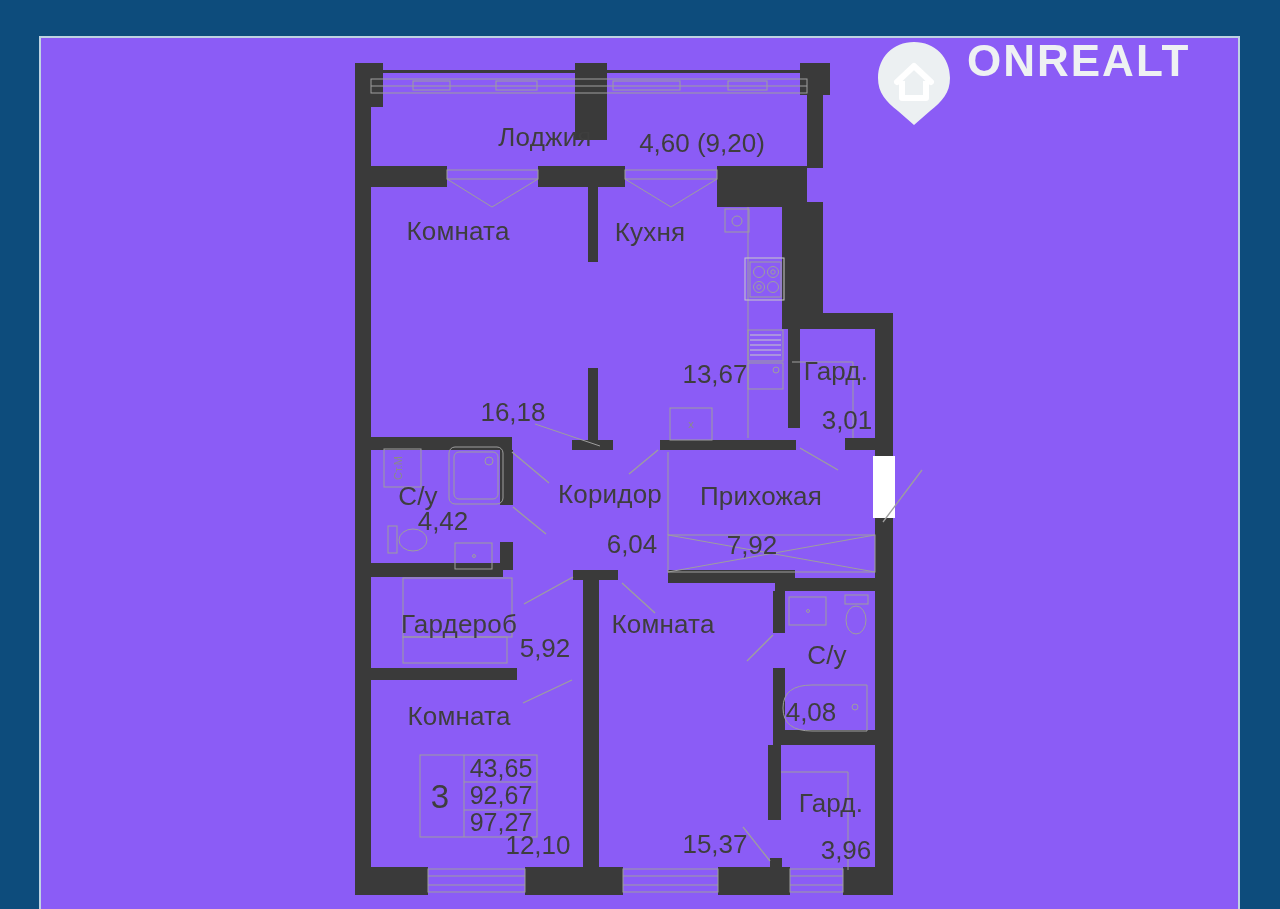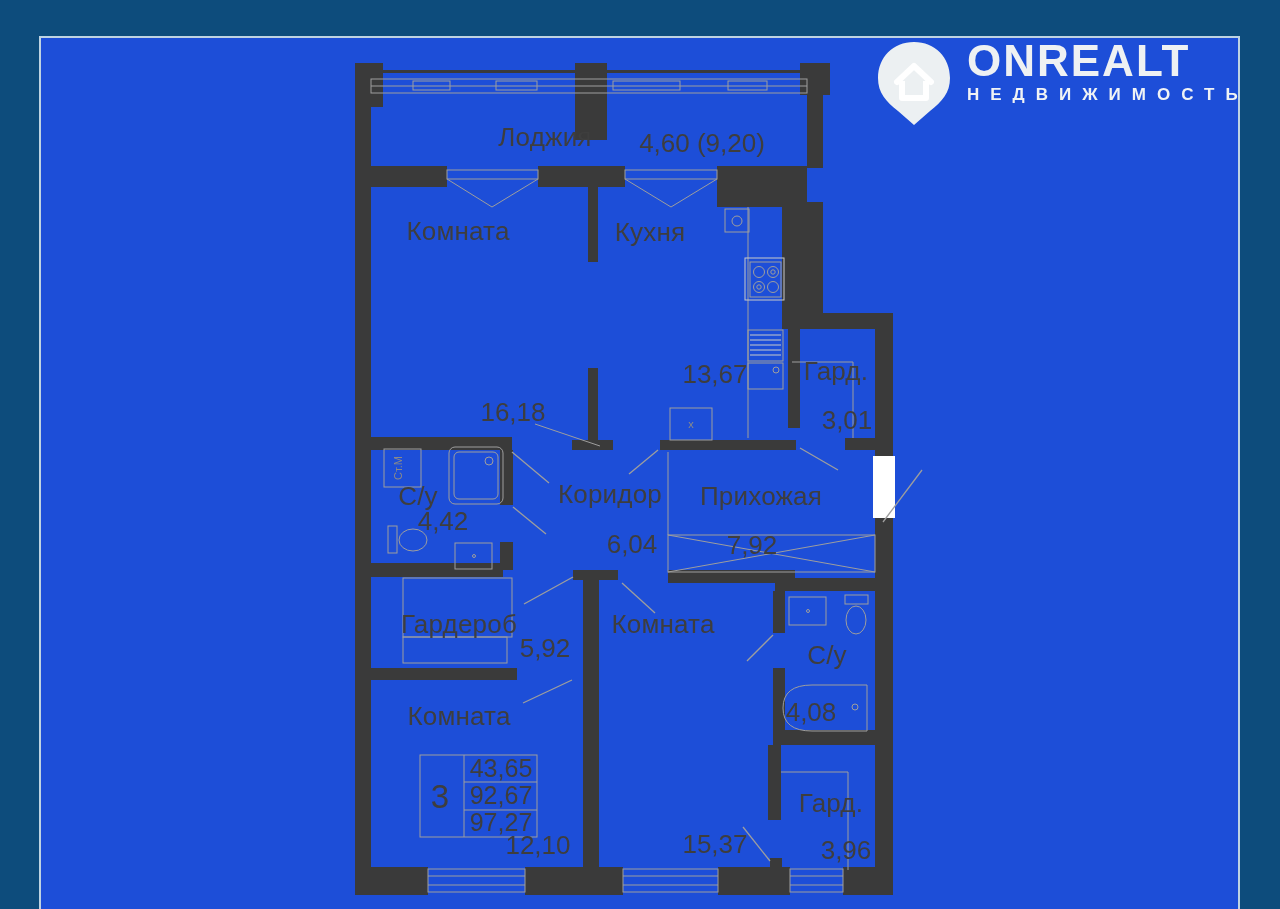--- a/index.html
+++ b/index.html
@@ -3,21 +3,21 @@
 <meta charset="utf-8">
 <style>
   html,body{margin:0;padding:0;}
   body{
     width:1280px;height:909px;position:relative;overflow:hidden;
     background:#0d4c7c;
     font-family:"Liberation Sans", sans-serif;
   }
   .panel{
     position:absolute;left:41px;top:38px;width:1197px;height:871px;
-    background:#1d4ed8;overflow:hidden;
+    background:#8b5cf6;overflow:hidden;
     box-shadow:0 0 0 2px #bed3e2;
   }
   .watermark{
     position:absolute;left:834px;top:0px;display:flex;align-items:flex-start;
   }
   .wm-icon{flex:0 0 auto;margin-top:2px;}
   .wm-text{margin-left:14px;}
   .wm-name{
     font-size:44px;font-weight:800;letter-spacing:2px;color:#eef1f3;
     line-height:46px;white-space:nowrap;
@@ -45,21 +45,20 @@
 <div class="panel">
 
   <div class="watermark">
     <svg class="wm-icon" width="78" height="88" viewBox="0 0 78 88">
       <path d="M39,2 C18,2 3,17.5 3,38 C3,53 11,61.5 23,71 L39,85 L55,71 C67,61.5 75,53 75,38 C75,17.5 60,2 39,2 Z" fill="#ecf0f2"></path>
       <path d="M22,42 L39,26 L56,42" fill="none" stroke="#ffffff" stroke-width="6" stroke-linecap="round" stroke-linejoin="round"></path>
       <path d="M27,41 L27,58 L51,58 L51,41" fill="none" stroke="#ffffff" stroke-width="6" stroke-linejoin="round"></path>
     </svg>
     <div class="wm-text">
       <div class="wm-name">ONREALT</div>
-      <div class="wm-sub">НЕДВИЖИМОСТЬ</div>
     </div>
   </div>
 </div>
 
 <svg class="plan" width="1280" height="909" viewBox="0 0 1280 909">
 
   <g>
     <rect class="wall" x="355" y="63" width="16" height="832"></rect>
     <rect class="wall" x="355" y="63" width="28" height="44"></rect>
     <rect class="wall" x="371" y="70" width="436" height="3"></rect>

